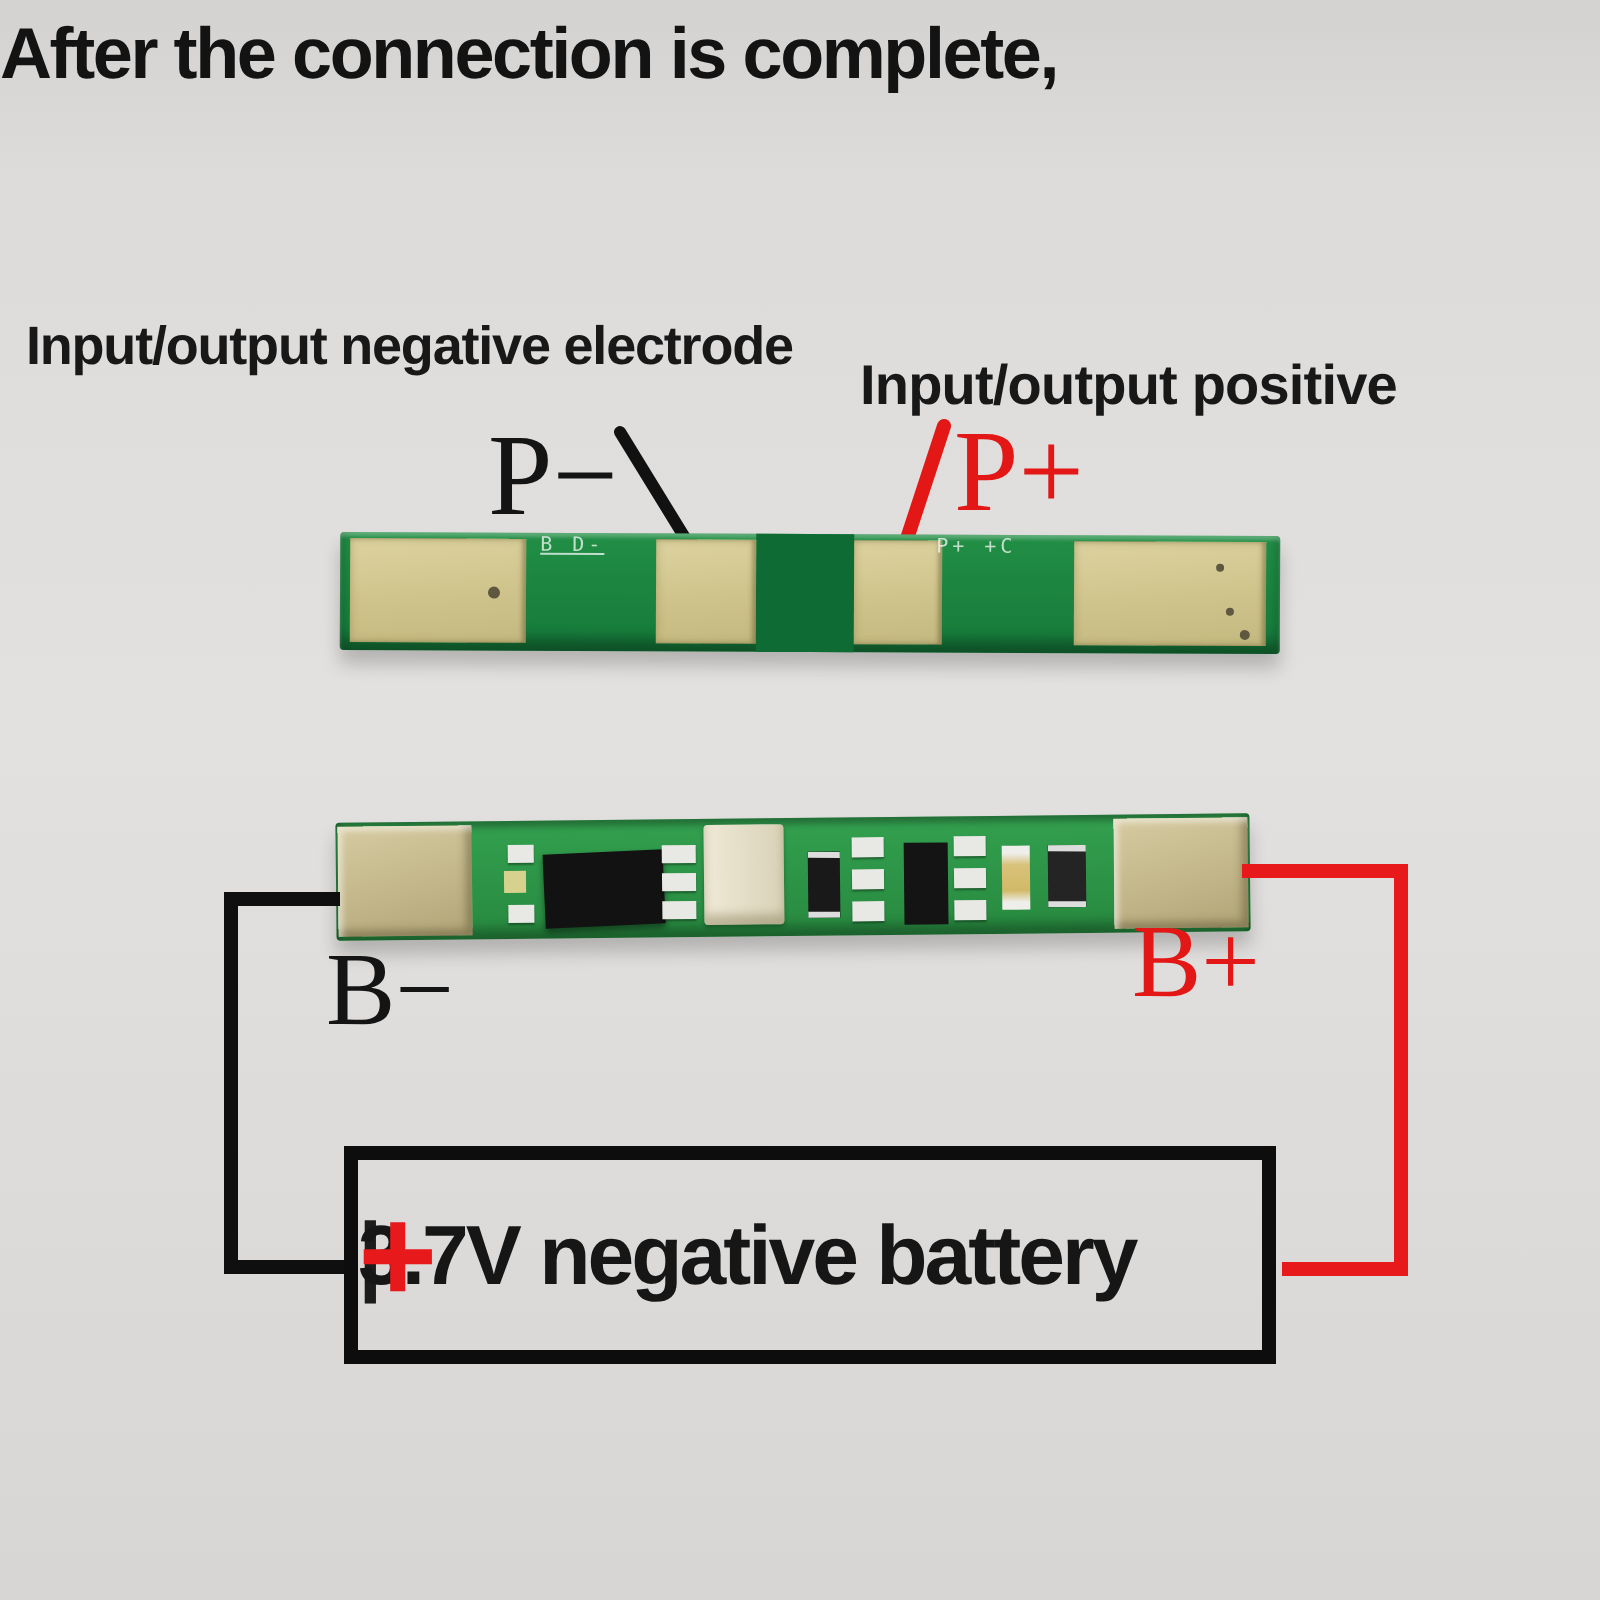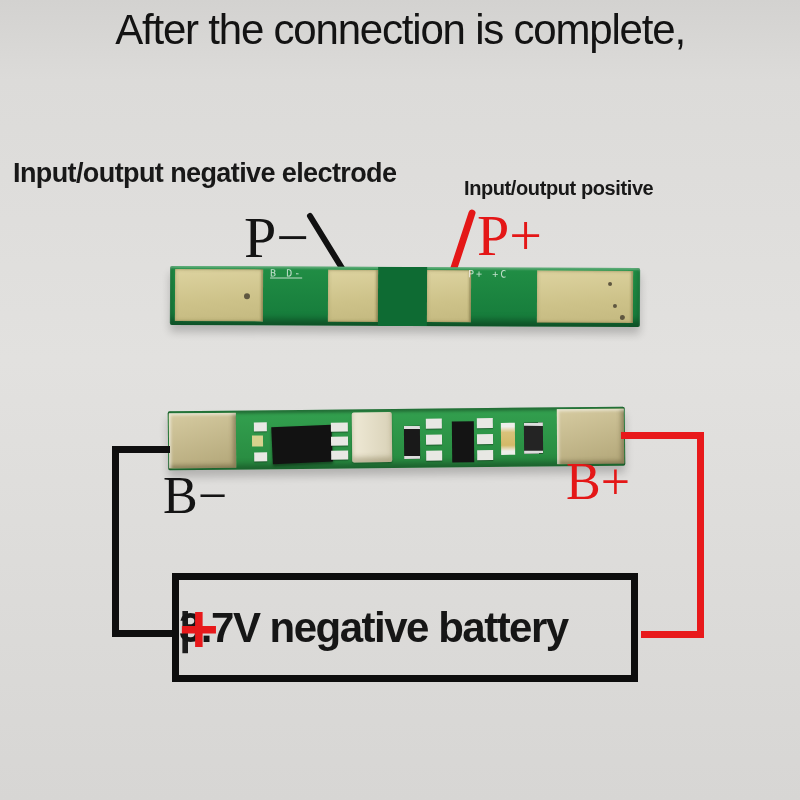--- a/index.html
+++ b/index.html
@@ -2,26 +2,26 @@
 <html><head>
 <meta charset="utf-8">
 <style>
   html,body{margin:0;padding:0;}
   .stage{
     position:relative;width:800px;height:800px;overflow:hidden;
     background:linear-gradient(180deg,#d3d2d0 0%,#dcdbd9 10%,#e2e1df 45%,#dbdad8 80%,#d7d6d4 100%);
     font-family:"Liberation Sans",sans-serif;
   }
   
-  .title{position:absolute;top:8px;left:0;right:0;text-align:center;
-    font-size:42px;font-weight:400;letter-spacing:-1.2px;line-height:1.07;color:#131313;}
+  .title{position:absolute;top:8px;left:0;right:0;
+    font-size:36px;font-weight:700;letter-spacing:-1.2px;line-height:1.07;color:#131313;}
   
   .lbl{position:absolute;font-weight:700;color:#181818;white-space:nowrap;}
   .lneg{left:13px;top:158px;font-size:27px;letter-spacing:-0.6px;}
-  .lpos{left:464px;top:177px;font-size:20px;letter-spacing:-0.4px;}
+  .lpos{left:430px;top:177px;font-size:28px;letter-spacing:-0.4px;}
   .serif{font-family:"Liberation Serif",serif;font-weight:400;white-space:nowrap;position:absolute;}
   .pminus{left:244px;top:204px;font-size:58px;color:#141414;}
   .pplus {left:477px;top:202px;font-size:58px;color:#e41717;}
   .bminus{left:163px;top:466px;font-size:52px;color:#141414;}
   .bpluslbl{left:566px;top:452px;font-size:52px;color:#e41717;}
   .pointers{position:absolute;left:0;top:0;pointer-events:none;}
   
   .pcb-top{position:absolute;left:170px;top:267px;width:470px;height:59px;
     transform:rotate(.25deg);border-radius:2px;
     background:linear-gradient(180deg,#218e45,#157a3a);

